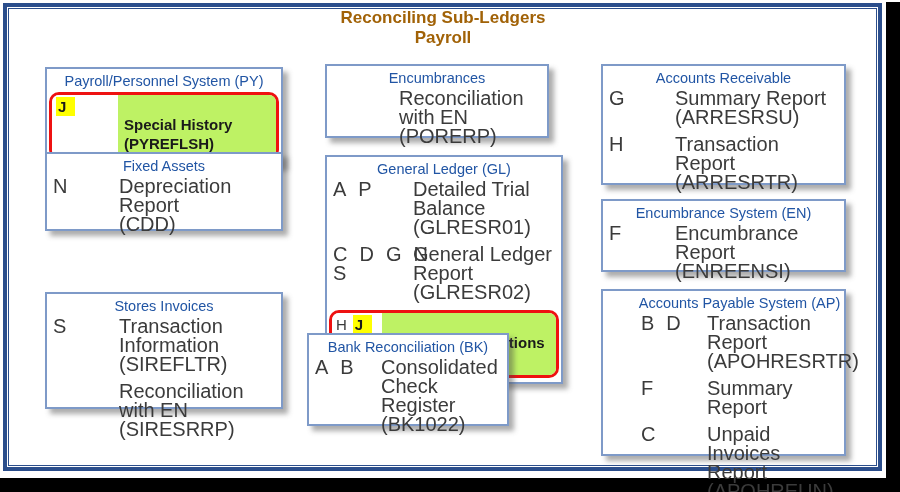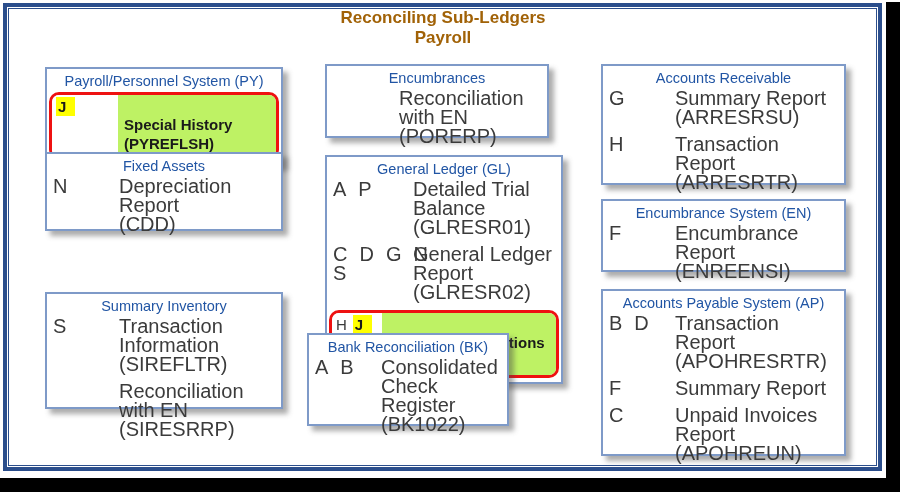--- a/index.html
+++ b/index.html
@@ -36,21 +36,21 @@
   .hl-text{flex:1;background:#bef264;font-weight:bold;padding:20px 4px 4px 6px;}
   
   .box-py {left:45px;top:67px;width:238px;}
   .box-fa {left:45px;top:152px;width:238px;height:79px;}
   .box-si {left:45px;top:292px;width:238px;height:117px;}
   .box-enc{left:325px;top:64px;width:224px;height:74px;}
   .box-gl {left:325px;top:155px;width:238px;}
   .box-bk {left:307px;top:333px;width:202px;height:93px;}
   .box-ar {left:601px;top:64px;width:245px;height:121px;}
   .box-en {left:601px;top:199px;width:245px;height:73px;}
-  .box-ap {left:601px;top:289px;width:245px;height:167px;}
+  .box-ap {left:601px;top:289px;width:245px;height:167px;padding-left:32px;}
   .row:last-child{margin-bottom:6px;}
 </style>
 </head>
 <body>
 
 <div class="frame"></div>
 <div class="black-right"></div>
 <div class="black-bottom"></div>
 
 <div class="title">
@@ -78,21 +78,21 @@
       <span>N</span>
     </div>
     <div class="text">
       <div>Depreciation Report</div>
       <div>(CDD)</div>
     </div>
   </div>
 </div>
 
 <div class="box box-si">
-  <div class="box-header">Summary Inventory</div>
+  <div class="box-header">Stores Invoices</div>
   <div class="row">
     <div class="letters">
       <span>S</span>
     </div>
     <div class="text">
       <div>Transaction Information</div>
       <div>(SIREFLTR)</div>
     </div>
   </div>
   <div class="row">

